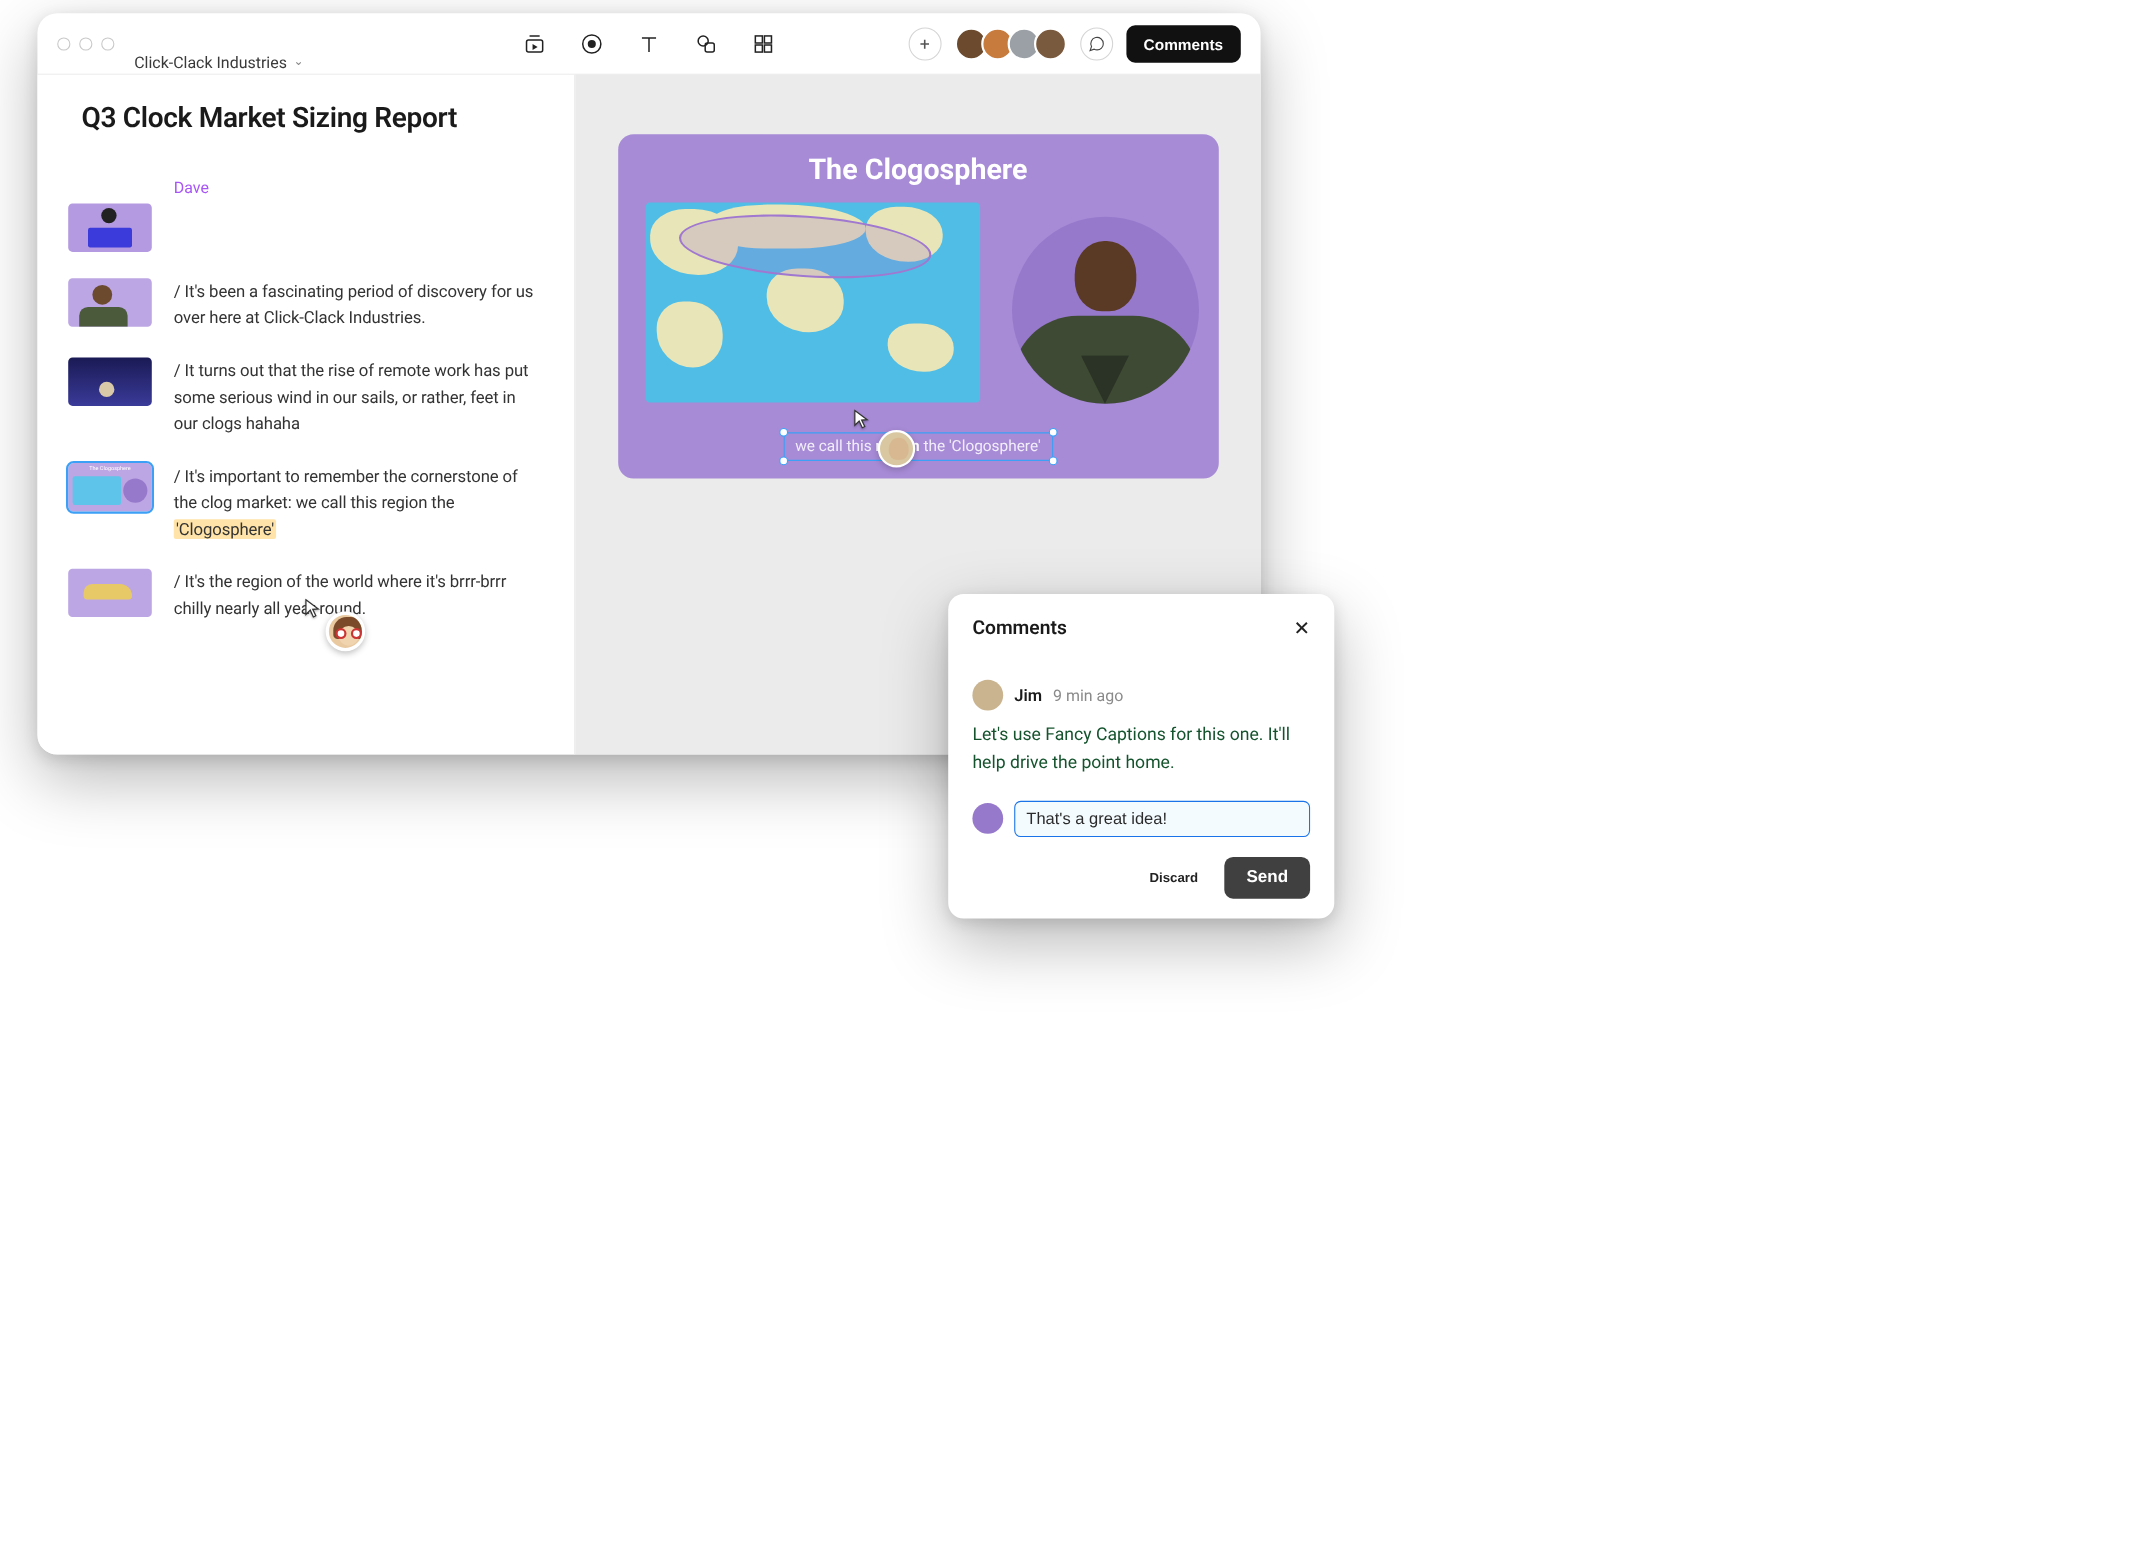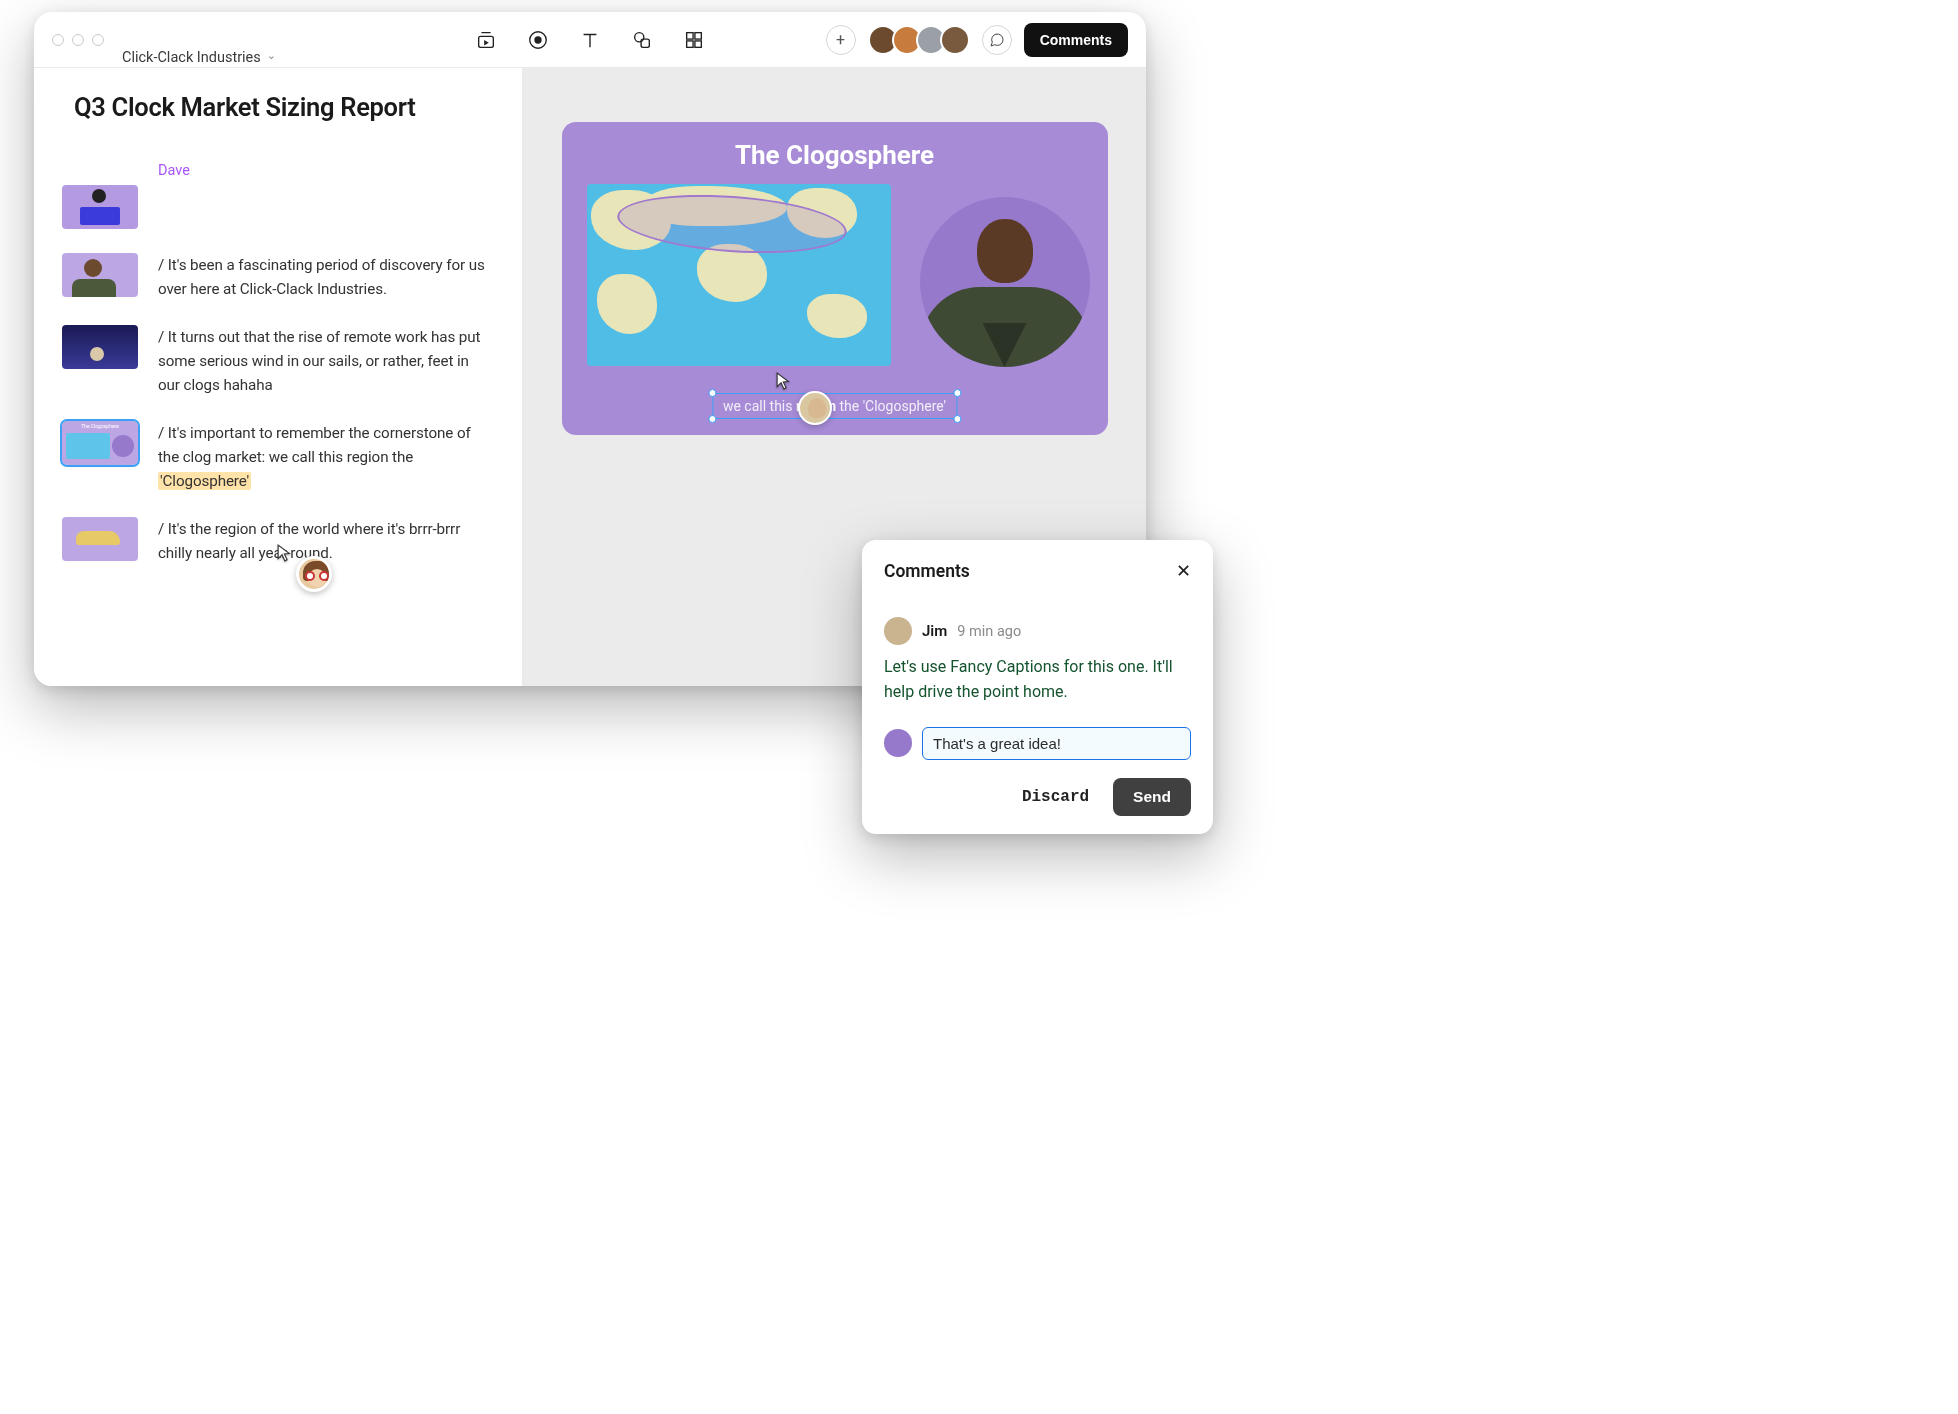--- a/index.html
+++ b/index.html
@@ -146,21 +146,21 @@
   .comment-author { font-weight: 600; font-size: 15px; }
   .comment-time { color: #8a8a8a; font-size: 14.5px; }
   .comment-body { font-size: 16px; line-height: 1.55; color: #14532d; }
   .reply-row { display: flex; align-items: center; gap: 10px; margin-top: 22px; }
   .reply-input {
     flex: 1; border: 1.5px solid #1a73e8; border-radius: 6px; padding: 7px 10px;
     font-size: 15px; color: #2b2b2b; outline: none; background: #f4fbff;
   }
   .reply-input::selection { background: #cfe6ff; }
   .btn-row { display: flex; justify-content: flex-end; gap: 10px; margin-top: 18px; }
-  .btn-discard { background: transparent; border: none; font-size: 16px; font-weight: 600; color: #222; padding: 10px 14px; font-family: Liberation Mono, monospace; }
+  .btn-discard { background: transparent; border: none; font-size: 12px; font-weight: 600; color: #222; padding: 10px 14px; }
   .btn-send { background: #404040; color: #fff; border: none; border-radius: 8px; font-size: 15.5px; font-weight: 600; padding: 10px 20px; }
   
   .t-desk::after{content:"";position:absolute;left:18px;bottom:4px;width:40px;height:18px;background:#3b3bdc;border-radius:2px;}
   .t-desk::before{content:"";position:absolute;left:30px;top:4px;width:14px;height:14px;background:#222;border-radius:50%;}
   .t-face{background:#bda6e4;}
   .t-face::before{content:"";position:absolute;left:22px;top:6px;width:18px;height:18px;border-radius:50%;background:#6b4a2e;}
   .t-face::after{content:"";position:absolute;left:10px;bottom:0;width:44px;height:18px;background:#4a5a3a;border-radius:8px 8px 0 0;}
   .t-space{background:linear-gradient(#1a1a55,#3a3a99);}
   .t-space::before{content:"";position:absolute;left:28px;top:22px;width:14px;height:14px;border-radius:50%;background:#d9c9a8;}
   .t-map{background:#bda6e4;}

